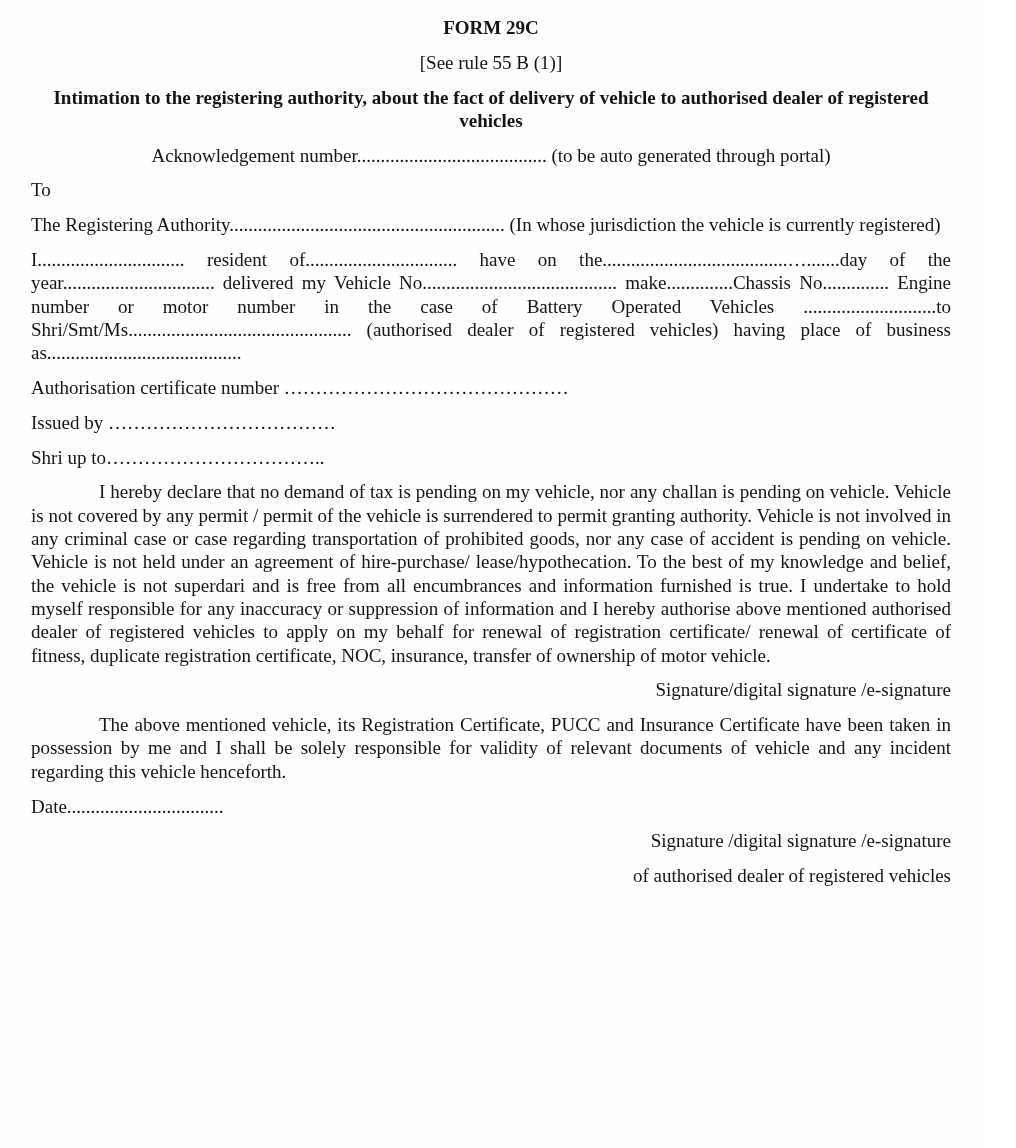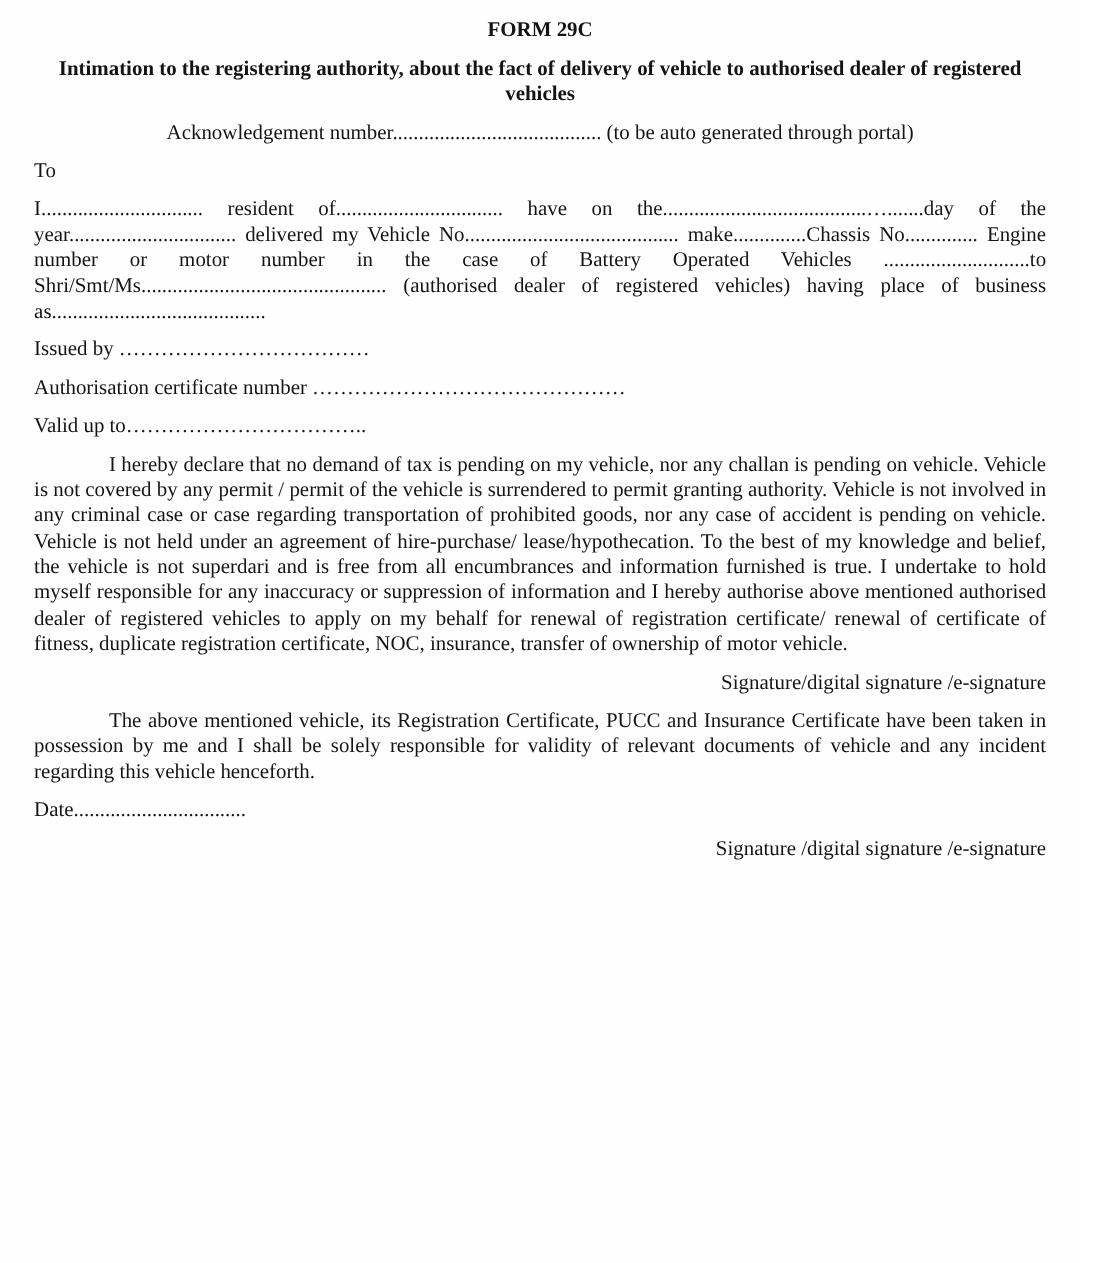--- a/index.html
+++ b/index.html
@@ -29,43 +29,46 @@
   .pre-declaration { margin-top: 80px; }
   .heading-block { max-width: 930px; margin-left: auto; margin-right: auto; }
 </style>
 </head>
 <body>
 
 <div class="page">
 
   <p class="center bold first">FORM 29C</p>
 
+  <p class="center">[See rule 55 B (1)]</p>
 
   <p class="center bold heading-block">Intimation to the registering authority, about the fact of delivery of vehicle to authorised dealer of registered vehicles</p>
 
   <p class="center">Acknowledgement number........................................ (to be auto generated through portal)</p>
 
   <p>To</p>
 
+  <p class="justify">The Registering Authority.......................................................... (In whose jurisdiction the vehicle is currently registered)</p>
 
   <p class="justify">I............................... resident of................................ have on the.......................................….......day of the year................................ delivered my Vehicle No......................................... make..............Chassis No.............. Engine number or motor number in the case of Battery Operated Vehicles ............................to Shri/Smt/Ms............................................... (authorised dealer of registered vehicles) having place of business as.........................................</p>
 
+  <p>Authorisation certificate number ………………………………………</p>
+
   <p>Issued by ………………………………</p>
 
-  <p>Authorisation certificate number ………………………………………</p>
-
-  <p>Valid up to……………………………..</p>
+  <p>Shri up to……………………………..</p>
 
 
 
   <p class="justify indent">I hereby declare that no demand of tax is pending on my vehicle, nor any challan is pending on vehicle. Vehicle is not covered by any permit / permit of the vehicle is surrendered to permit granting authority. Vehicle is not involved in any criminal case or case regarding transportation of prohibited goods, nor any case of accident is pending on vehicle. Vehicle is not held under an agreement of hire-purchase/ lease/hypothecation. To the best of my knowledge and belief, the vehicle is not superdari and is free from all encumbrances and information furnished is true. I undertake to hold myself responsible for any inaccuracy or suppression of information and I hereby authorise above mentioned authorised dealer of registered vehicles to apply on my behalf for renewal of registration certificate/ renewal of certificate of fitness, duplicate registration certificate, NOC, insurance, transfer of ownership of motor vehicle.</p>
 
   <p class="right">Signature/digital signature /e-signature</p>
 
 
   <p class="justify indent">The above mentioned vehicle, its Registration Certificate, PUCC and Insurance Certificate have been taken in possession by me and I shall be solely responsible for validity of relevant documents of vehicle and any incident regarding this vehicle henceforth.</p>
 
   <p>Date.................................</p>
 
   <p class="right">Signature /digital signature /e-signature</p>
 
+  <p class="right">of authorised dealer of registered vehicles</p>
 
 </div>
 
 </body></html>

